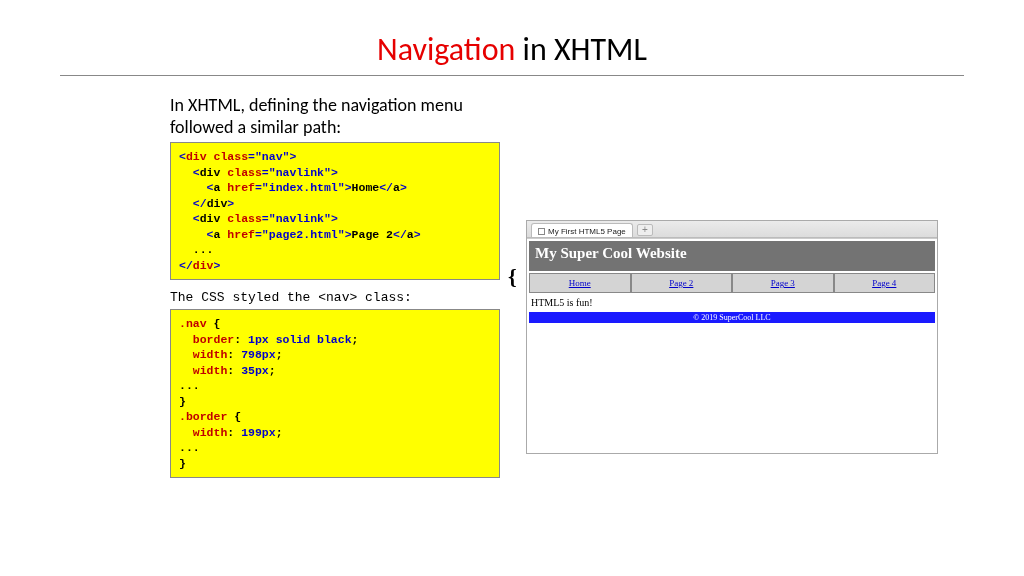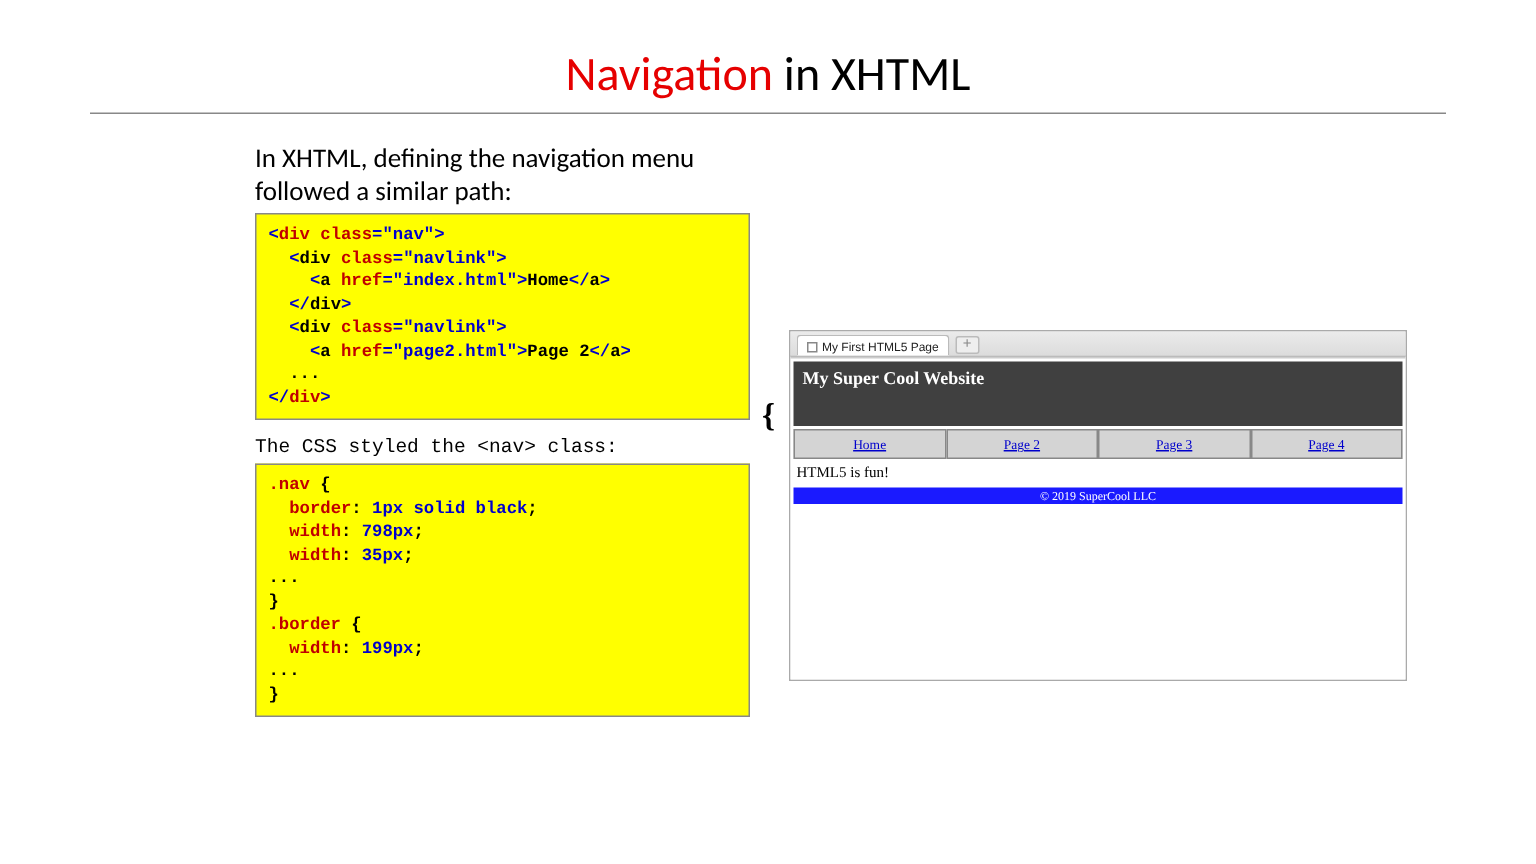--- a/index.html
+++ b/index.html
@@ -134,26 +134,26 @@
     background: #eee;
     margin-bottom: 1px;
   }
   .page {
     background: #fff;
     border-top: 1px solid #ccc;
     padding: 0;
     height: 215px;
   }
   .bluebox {
-    background: #404040;
+    background: #737373;
     color: #fff;
     font-weight: bold;
     font-family: "Times New Roman", serif;
-    font-size: 12px;
-    padding: 4px 6px 24px 6px;
+    font-size: 15px;
+    padding: 4px 6px 9px 6px;
     margin: 2px;
   }
   .navbar {
     display: flex;
     margin: 0 2px;
   }
   .navcell {
     flex: 1;
     border: 1px solid #888;
     background: #d4d4d4;

